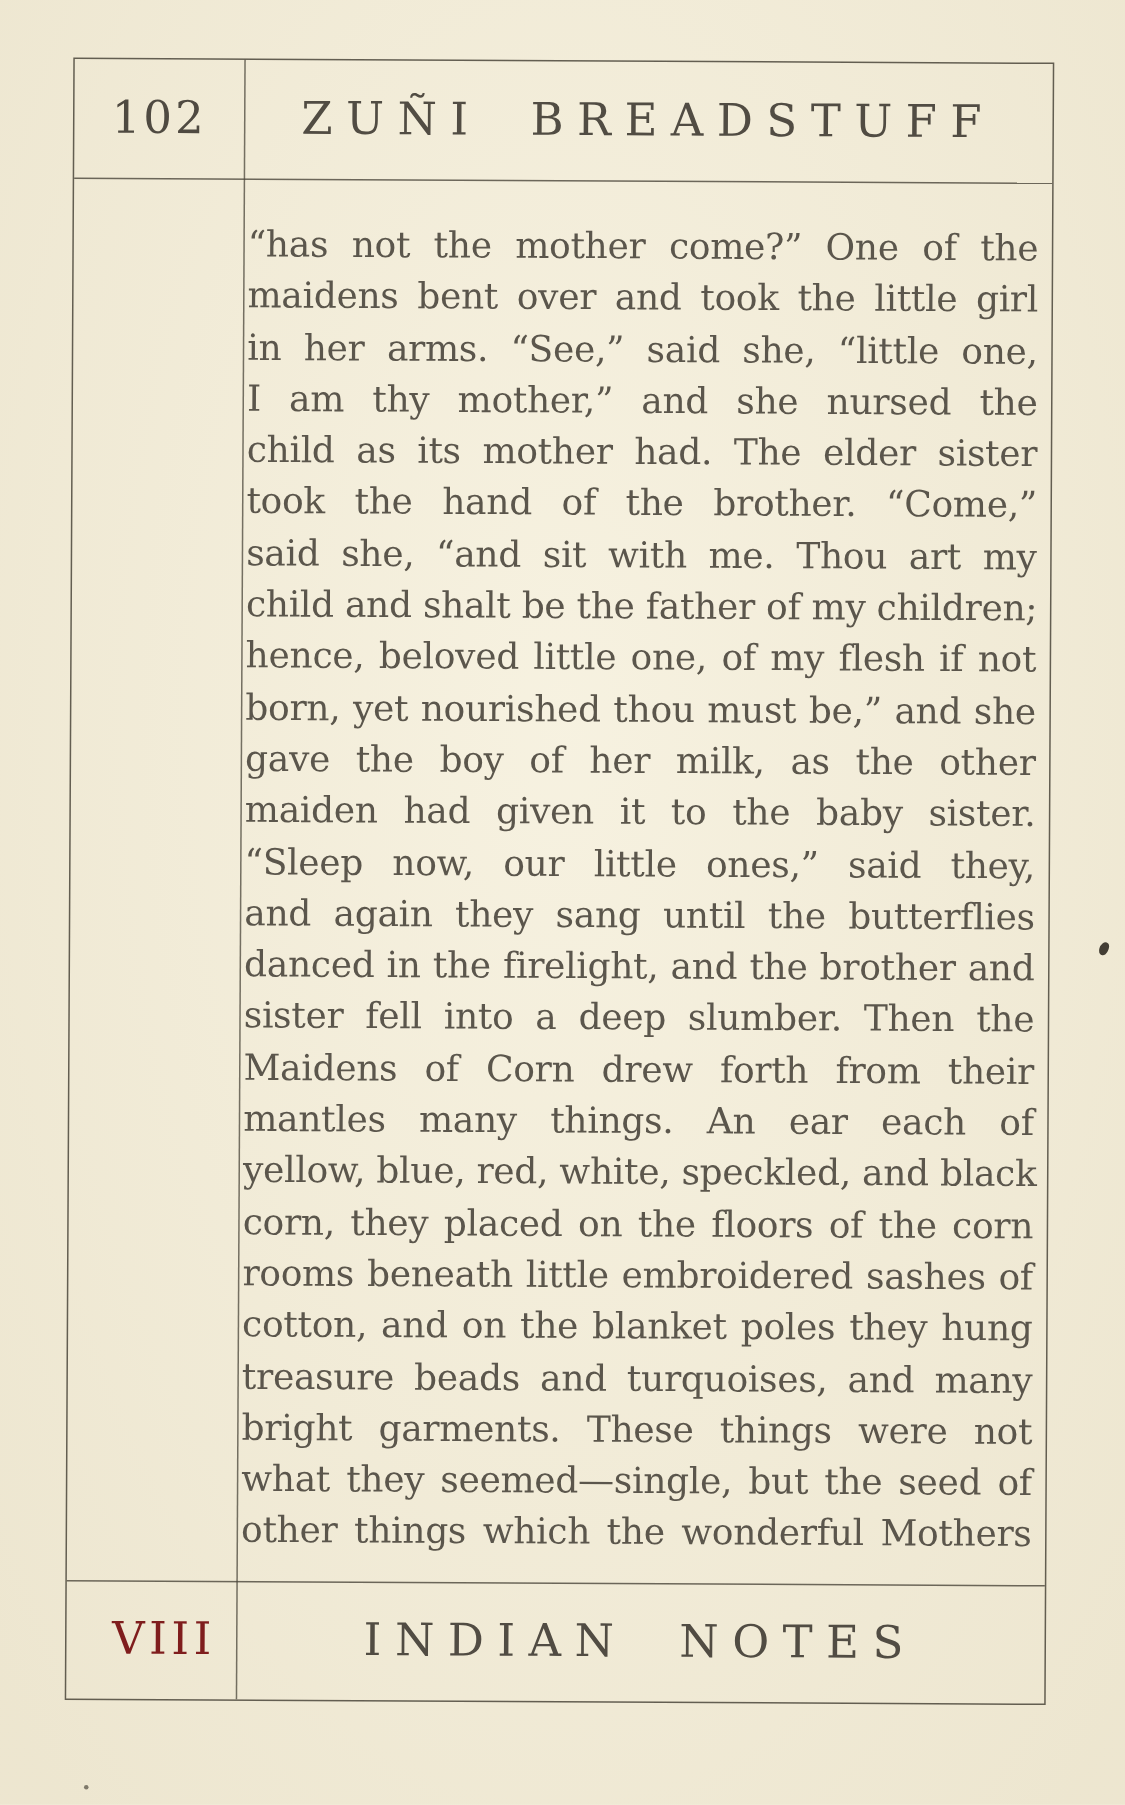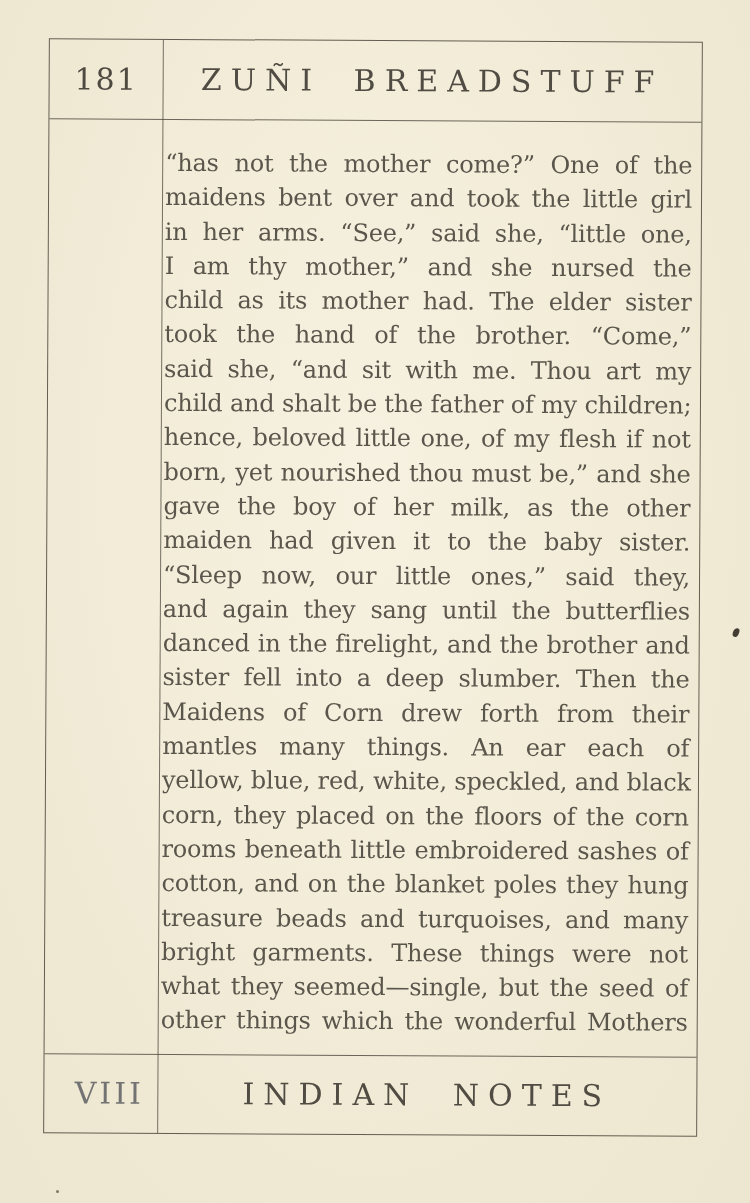--- a/index.html
+++ b/index.html
@@ -73,21 +73,21 @@
     text-align-last: justify;
     color: #5b564c;
     white-space: nowrap;
   }
 
   
   .footer-volume {
     position: absolute;
     left: 0; top: 1014px; width: 130px; height: 79px;
     display: flex; align-items: center; justify-content: center;
-    font-size: 30px; letter-spacing: 3px; color: #737373;
+    font-size: 30px; letter-spacing: 3px; color: #7f1d1d;
   }
   .footer-journal {
     position: absolute;
     left: 113px; top: 1014px; right: 0; height: 79px;
     display: flex; align-items: center; justify-content: center;
     font-size: 30px; letter-spacing: 9px; word-spacing: 16px;
     color: #514c43; white-space: nowrap;
   }
 
   
@@ -111,21 +111,21 @@
 <body>
 
 <div class="scan">
 
   <div class="frame">
 
     <div class="divider"></div>
     <div class="rule rule-header"></div>
     <div class="rule rule-footer"></div>
 
-    <div class="header-number">181</div>
+    <div class="header-number">102</div>
 
     <div class="header-title">ZUÑI BREADSTUFF</div>
 
     <div class="body-block">
         <div class="body-line">“has not the mother come?” One of the</div>
         <div class="body-line">maidens bent over and took the little girl</div>
         <div class="body-line">in her arms. “See,” said she, “little one,</div>
         <div class="body-line">I am thy mother,” and she nursed the</div>
         <div class="body-line">child as its mother had. The elder sister</div>
         <div class="body-line">took the hand of the brother. “Come,”</div>

